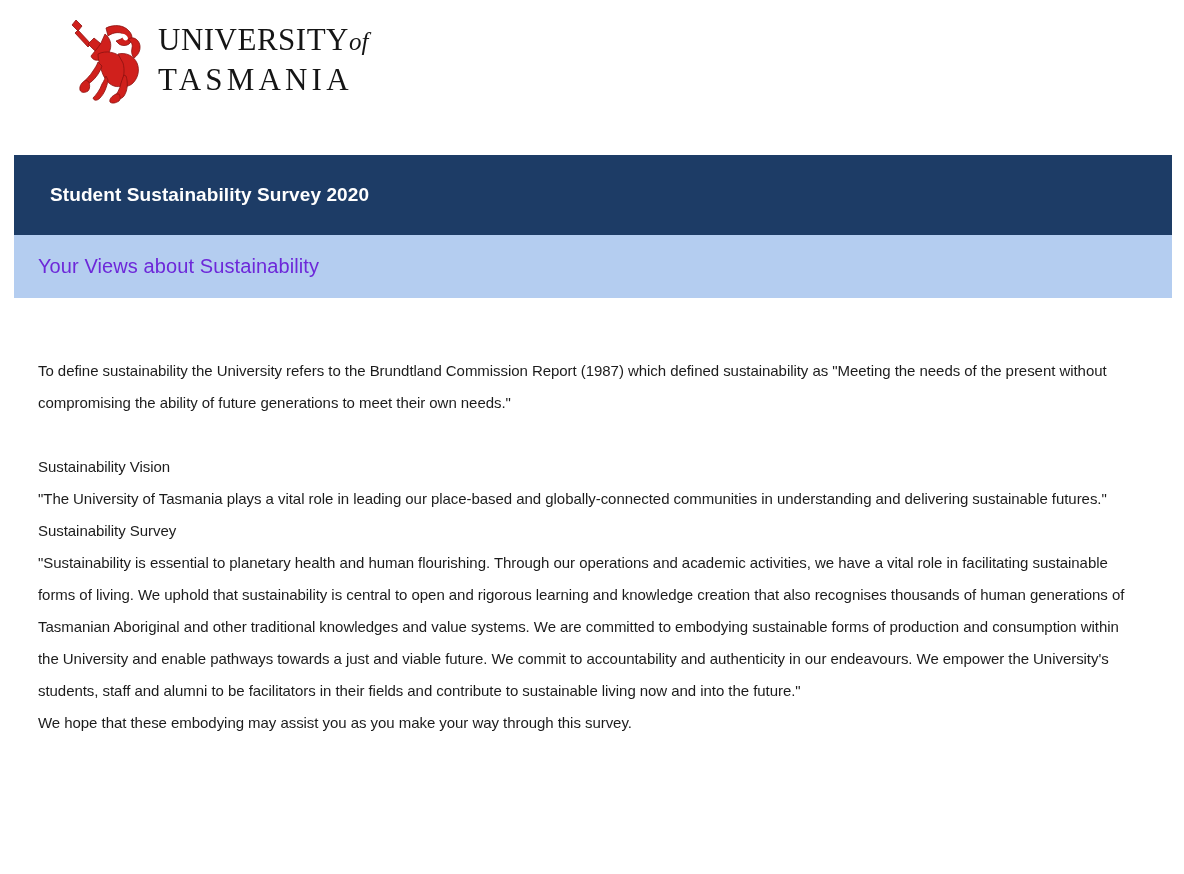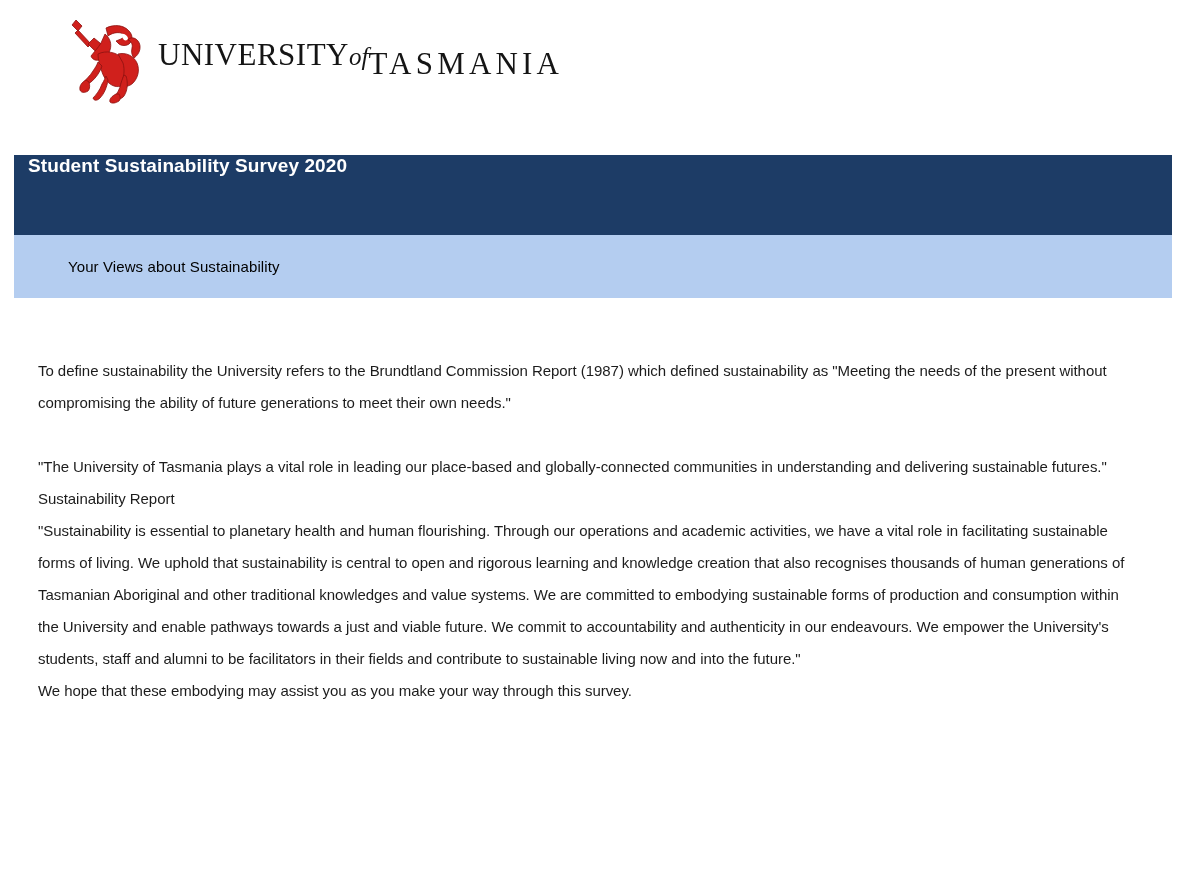--- a/index.html
+++ b/index.html
@@ -34,21 +34,21 @@
   }
   .lion {
     width: 84px;
     height: 90px;
     flex: 0 0 auto;
     display: block;
   }
   .wordmark {
     margin-left: 16px;
     display: flex;
-    flex-direction: row;
+    flex-direction: column;
     justify-content: space-between;
     line-height: 1;
   }
   .wordmark-line1 {
     font-family: "Liberation Serif", serif;
     font-size: 31px;
     letter-spacing: 0.5px;
     color: #151515;
     white-space: nowrap;
   }
@@ -71,44 +71,43 @@
     position: absolute;
     left: 14px;
     top: 155px;
     width: 1158px;
   }
   .bar-dark {
     background: #1d3c६6;
     background: #1d3c66;
     height: 80px;
     display: flex;
-    align-items: flex-start;
+    align-items: center;
     box-sizing: border-box;
-    padding-left: 14px;
+    padding-left: 36px;
   }
   .bar-dark-title {
     color: #ffffff;
     font-size: 19px;
     font-weight: bold;
     letter-spacing: 0.1px;
   }
   .bar-light {
     background: #b4cdf0;
     height: 63px;
     display: flex;
     align-items: center;
     box-sizing: border-box;
     padding-left: 24px;
   }
   .bar-light-title {
-    color: #000000;
-    font-size: 15px;
+    color: #6d28d9;
+    font-size: 20px;
     font-weight: normal;
     letter-spacing: 0.1px;
-    margin-left: 30px;
   }
 
   
   .content {
     position: absolute;
     left: 38px;
     top: 355px;
     width: 1104px;
   }
   .para {
@@ -186,17 +185,18 @@
     <span class="bar-dark-title">Student Sustainability Survey 2020</span>
   </div>
   <div class="bar-light">
     <span class="bar-light-title">Your Views about Sustainability</span>
   </div>
 </div>
 
 <div class="content">
   <p class="para">To define sustainability the University refers to the Brundtland Commission Report (1987) which defined sustainability as "Meeting the needs of the present without compromising the ability of future generations to meet their own needs."</p>
   <div class="gap"></div>
+  <p class="para"> Sustainability Vision</p>
   <p class="para">"The University of Tasmania plays a vital role in leading our place-based and globally-connected communities in understanding and delivering sustainable futures."</p>
-  <p class="para"> Sustainability Report</p>
+  <p class="para"> Sustainability Survey</p>
   <p class="para">"Sustainability is essential to planetary health and human flourishing. Through our operations and academic activities, we have a vital role in facilitating sustainable forms of living. We uphold that sustainability is central to open and rigorous learning and knowledge creation that also recognises thousands of human generations of Tasmanian Aboriginal and other traditional knowledges and value systems. We are committed to embodying sustainable forms of production and consumption within the University and enable pathways towards a just and viable future. We commit to accountability and authenticity in our endeavours. We empower the University's students, staff and alumni to be facilitators in their fields and contribute to sustainable living now and into the future."</p>
   <p class="para"> We hope that these embodying may assist you as you make your way through this survey.</p>
 </div>
 
 </body></html>

